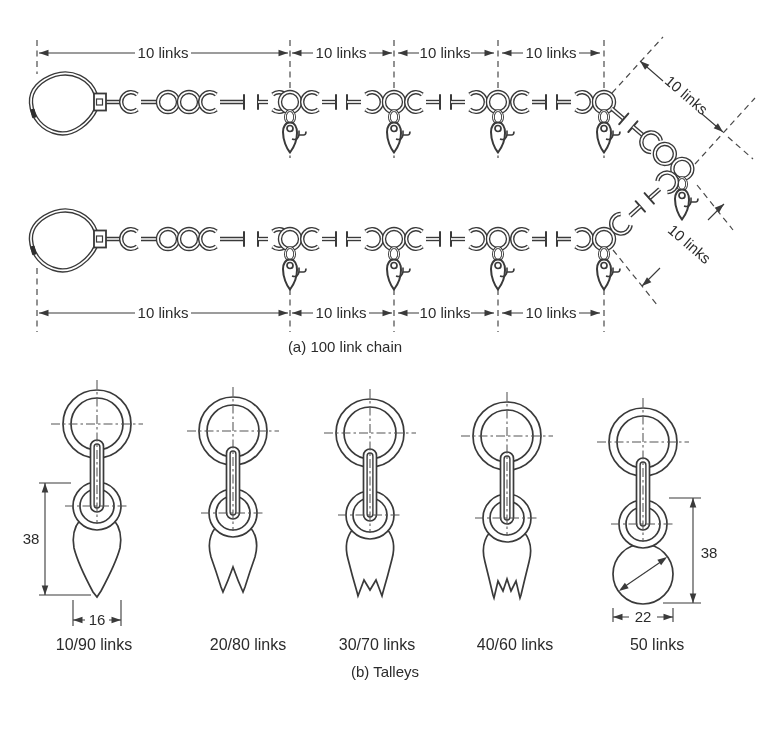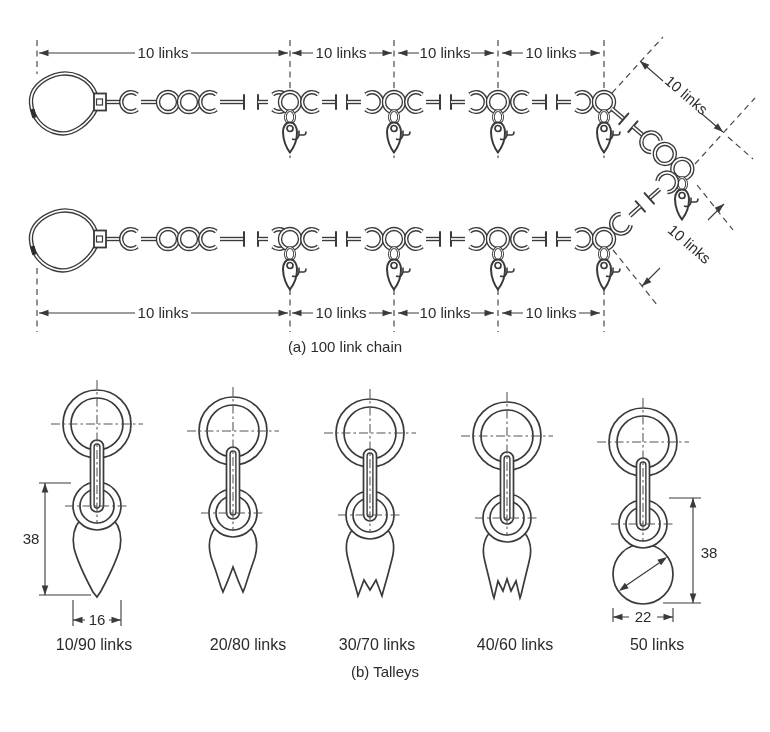--- a/index.html
+++ b/index.html
@@ -1,17 +1,17 @@
 <!DOCTYPE html>
 <html><head>
 <meta charset="utf-8">
 <style>
   html,body{margin:0;padding:0;background:#ffffff;}
   .page{width:770px;height:732px;background:#ffffff;position:relative;overflow:hidden;
-        font-family:"Liberation Sans", sans-serif;}
+        font-family:"Liberation Sans", sans-serif;border-radius:8px;}
   .db{stroke:#3a3a3a;stroke-width:4.4;}
   .dw{stroke:#ffffff;stroke-width:1.7;}
   .dim{stroke:#3a3a3a;stroke-width:1.1;fill:none;}
   .wit{stroke:#3a3a3a;stroke-width:1.1;fill:none;}
   .dash{stroke:#4a4a4a;stroke-width:1.2;fill:none;stroke-dasharray:6 4.5;}
   .cdash{stroke:#555555;stroke-width:1.05;fill:none;stroke-dasharray:9 3 2.5 3;}
   .art{stroke:#3a3a3a;stroke-width:1.7;}
   .lbl{font-size:15px;fill:#2b2b2b;}
   .lblb{font-size:16px;fill:#2b2b2b;}
 </style>

